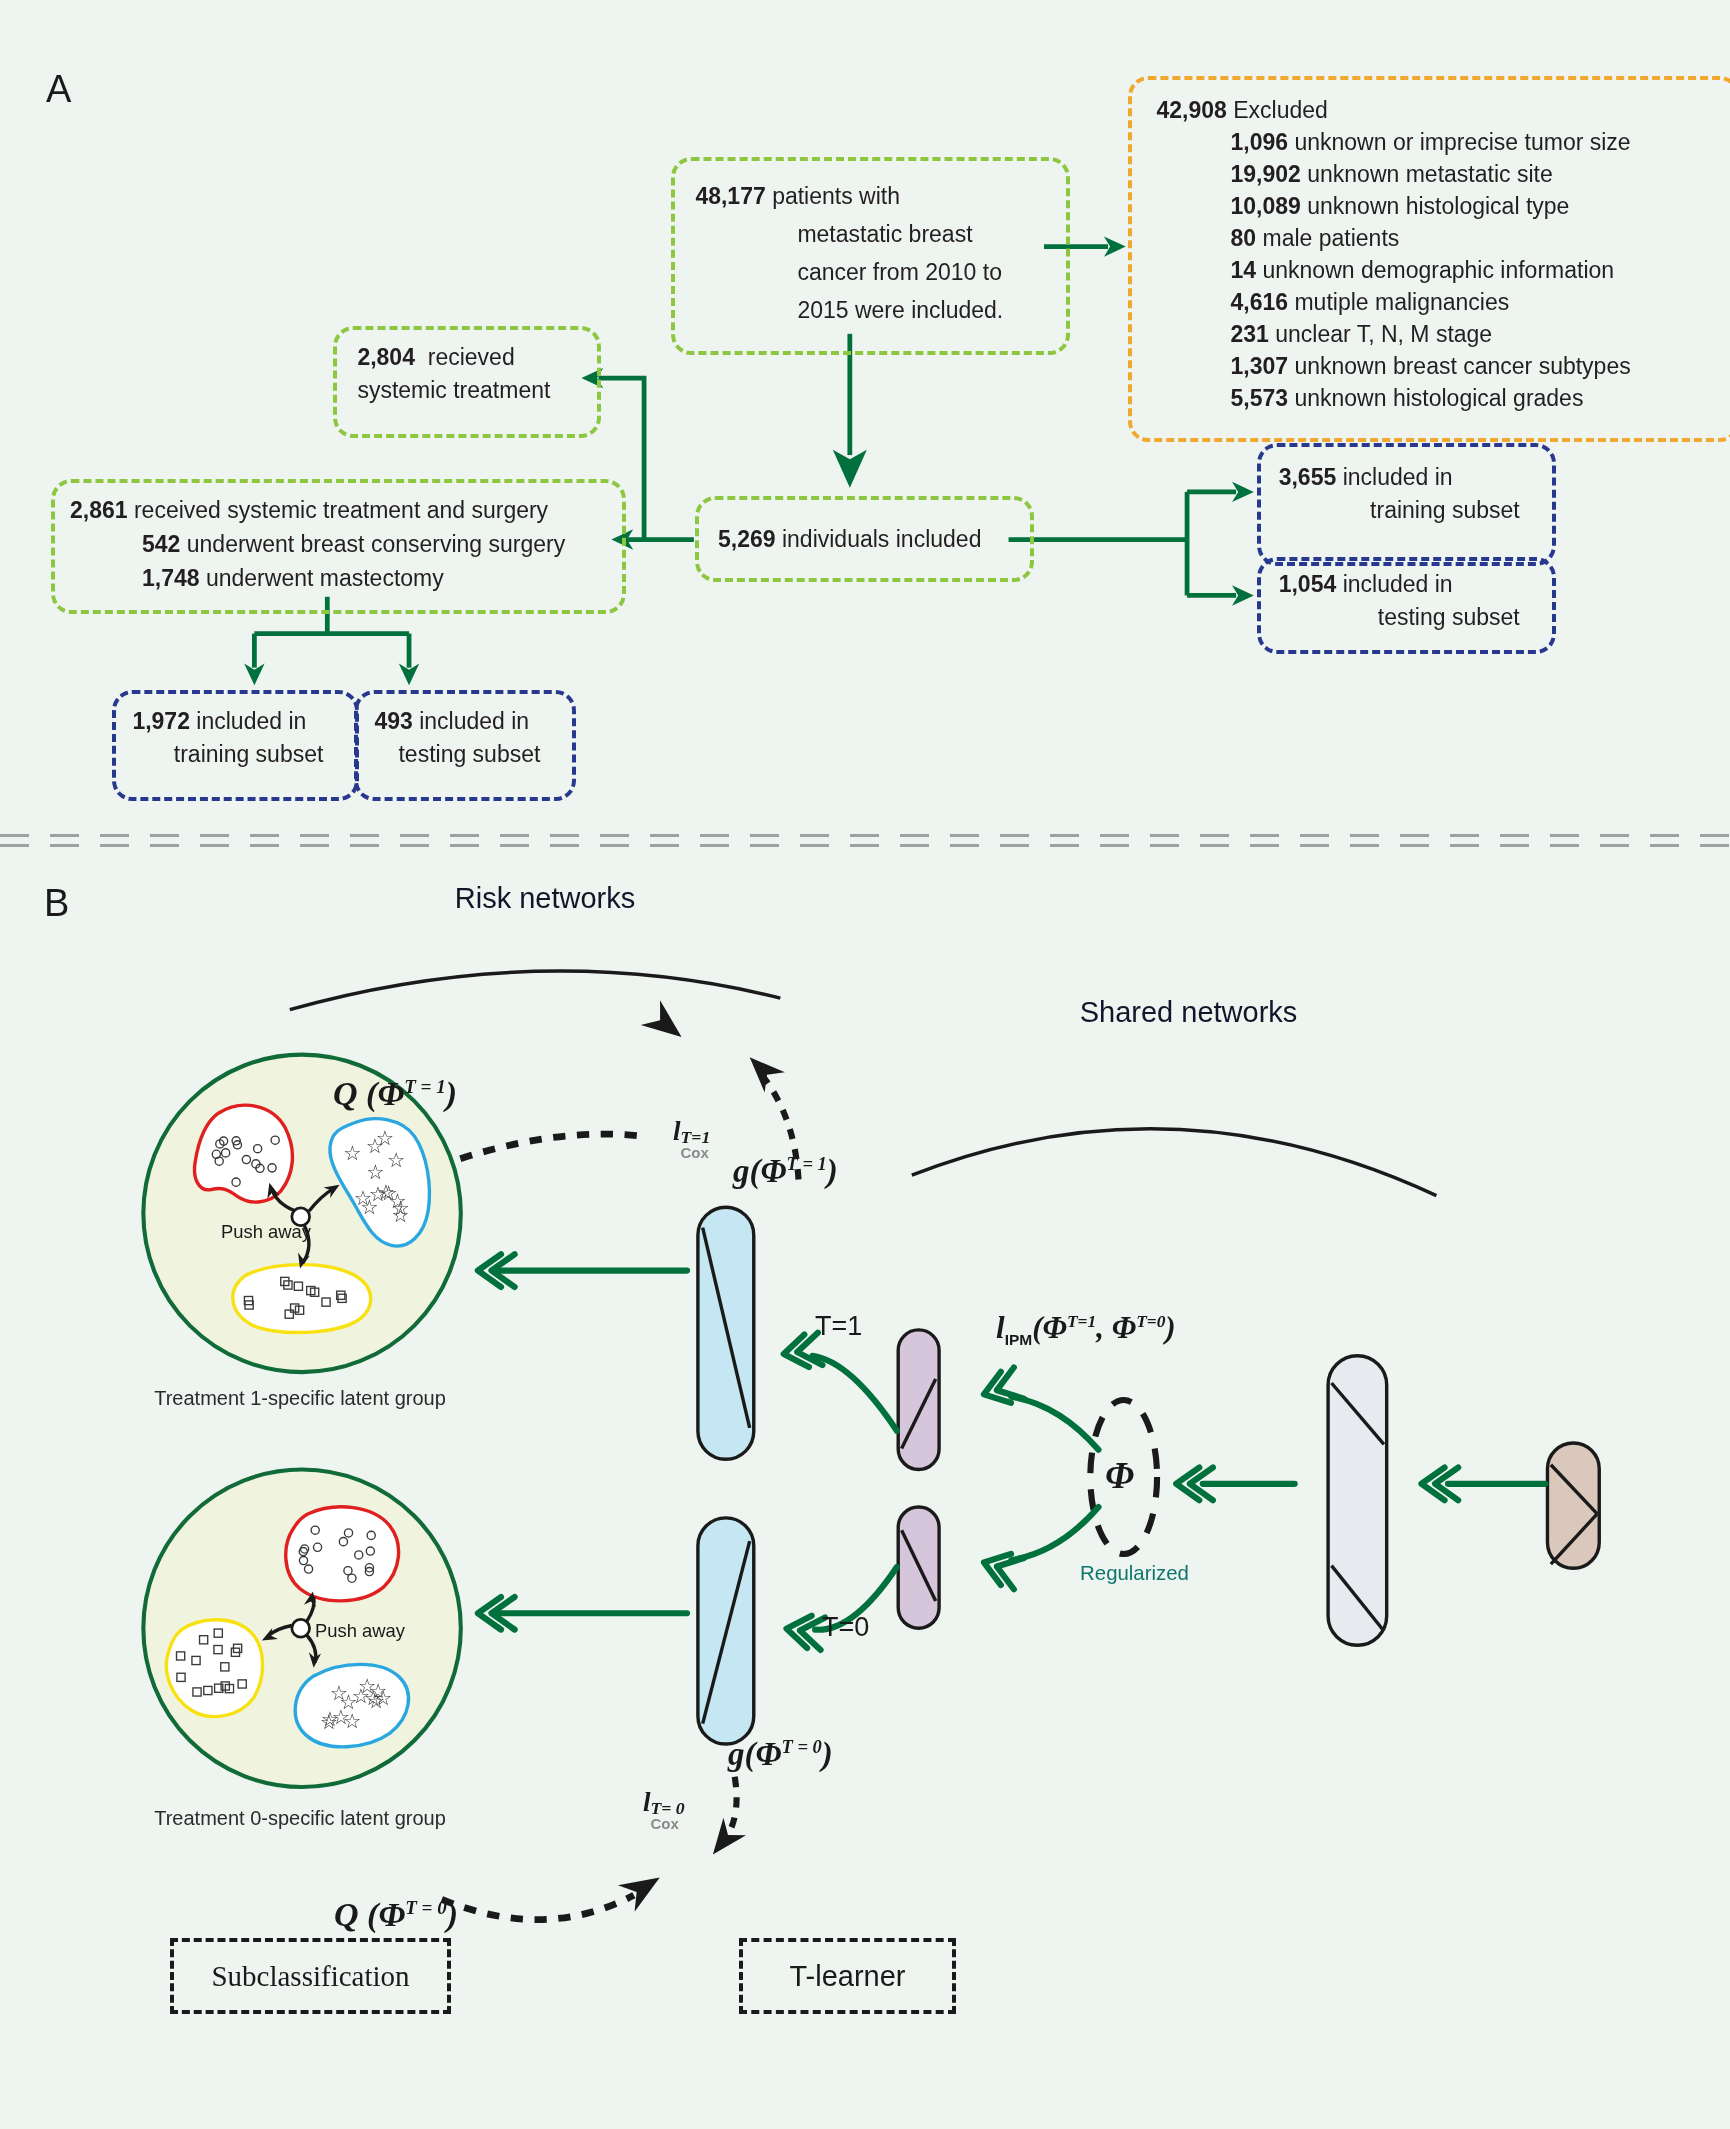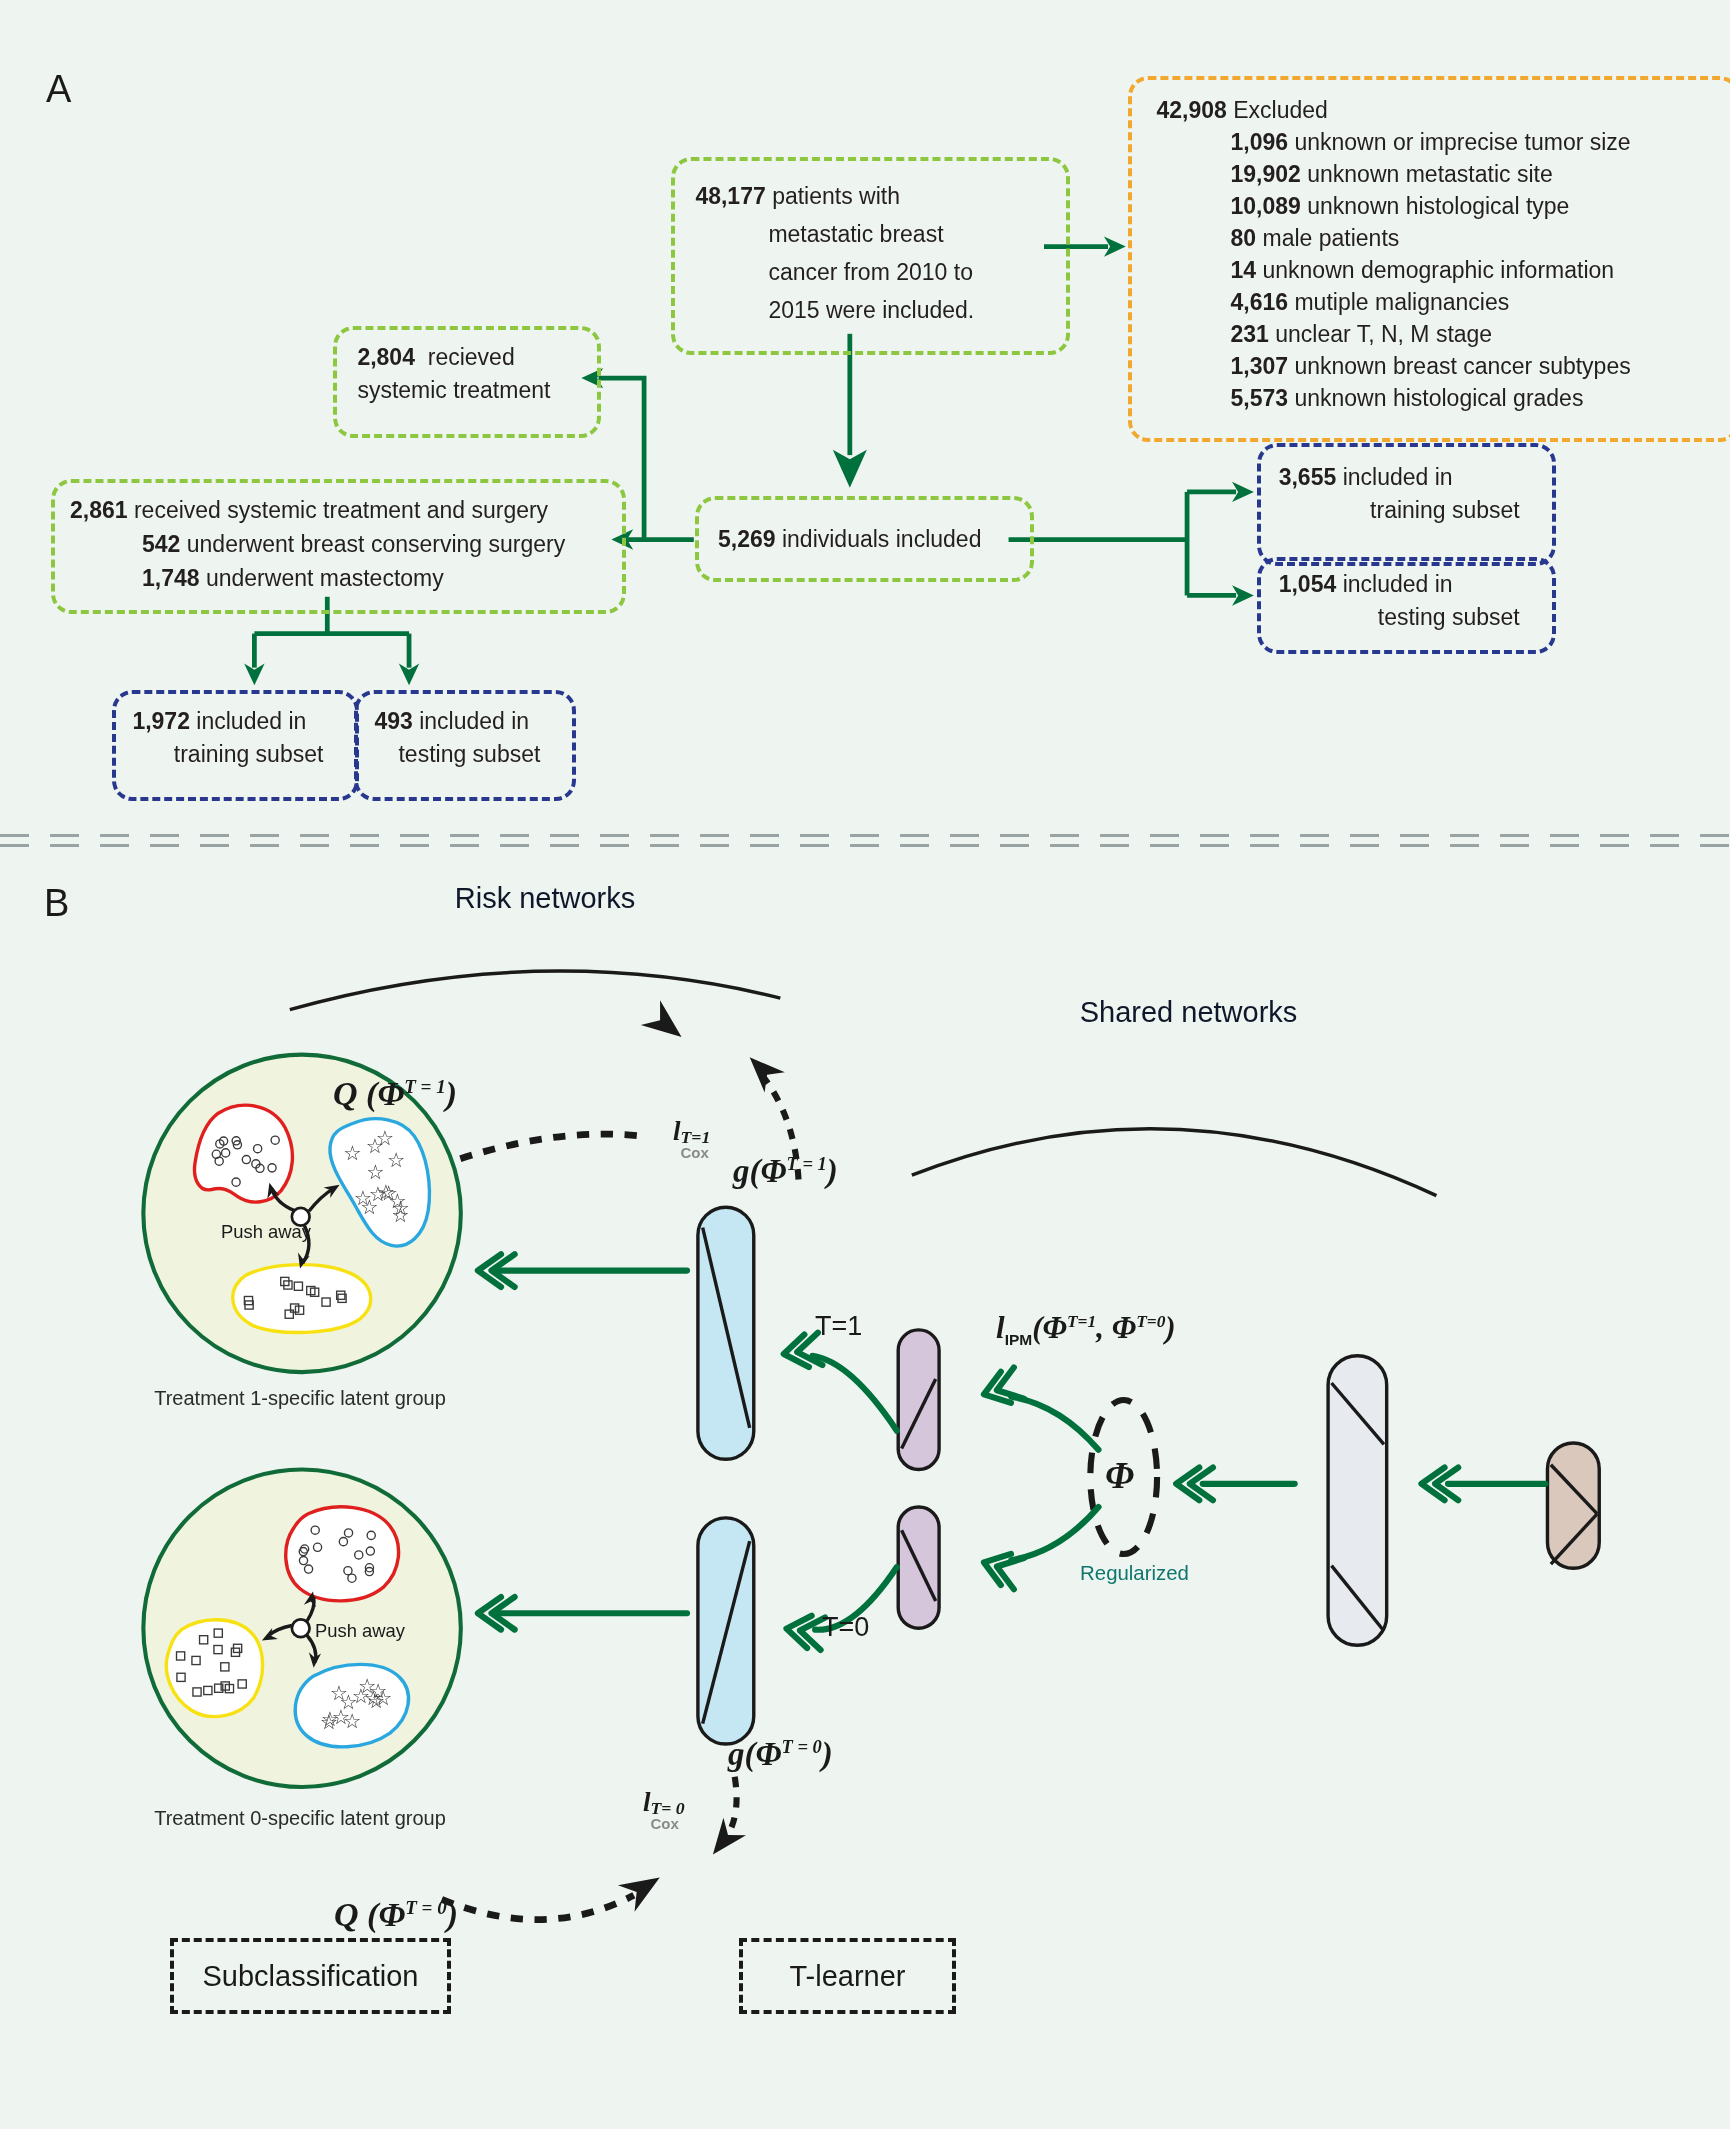--- a/index.html
+++ b/index.html
@@ -10,21 +10,21 @@
 
   
   .panel-letter{font-size:38px;color:#1a1a1a;}
 
   
   .fbox{position:absolute;border-radius:20.4px;font-size:23px;line-height:33px;}
   .fbox.green{border:4.8px dashed #8dc63f;}
   .fbox.orange{border:4.8px dashed #f2a72e;}
   .fbox.navy{border:4.8px dashed #28388f;}
   .num{font-weight:bold;}
-  .indent150{margin-left:73px;}
+  .indent150{margin-left:102px;}
   .indent105{margin-left:72px;}
   .right-line{text-align:right;padding-right:32px;}
 
   
   .divider-line{position:absolute;left:0;width:1731px;height:3.4px;
     background:repeating-linear-gradient(90deg,#9aa3a3 0 29px,transparent 29px 50px);}
 
   
   .btitle{font-size:29px;color:#0f172a;}
   .math{font-family:"Liberation Serif",serif;font-style:italic;font-weight:bold;color:#1a1a1a;}
@@ -442,21 +442,21 @@
     <span>l</span><span class="stack">
         <span class="st-sup">T= 0</span>
         <span class="st-sub">Cox</span>
       </span>
   </div>
 
   <div class="abs math" style="left:334px;top:1896px;font-size:34px;">
     <span>Q</span><span> (</span><span>Φ</span><span class="msup">T = 0</span><span>)</span>
   </div>
 
-  <div class="dash-label-box" style="left:170px;top:1938px;width:273px;height:68px;">
+  <div class="dash-label-box" style="left:170px;top:1938px;width:273px;height:68px;font-family:Liberation Serif, serif;">
     <span>Subclassification</span>
   </div>
   <div class="dash-label-box" style="left:739px;top:1938px;width:209px;height:68px;">
     <span>T-learner</span>
   </div>
 
 </div>
 
 
 </body></html>

